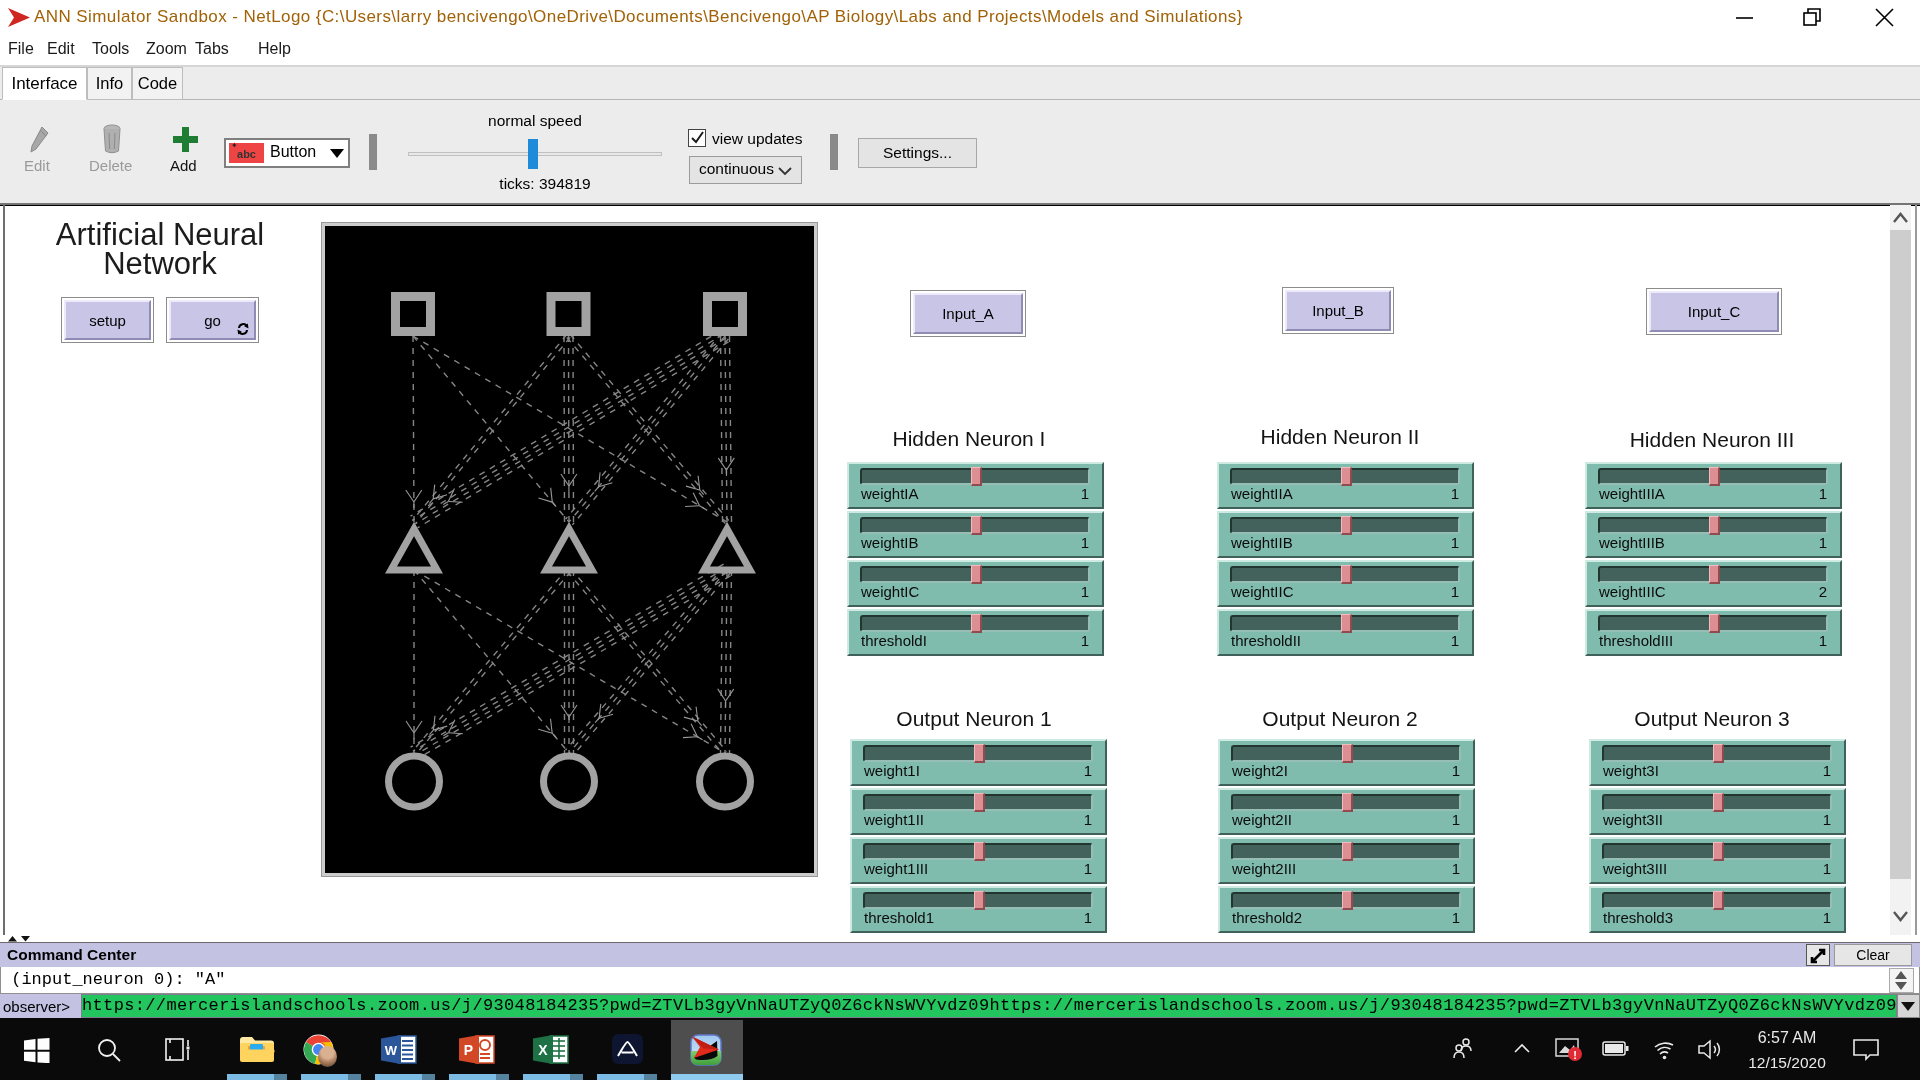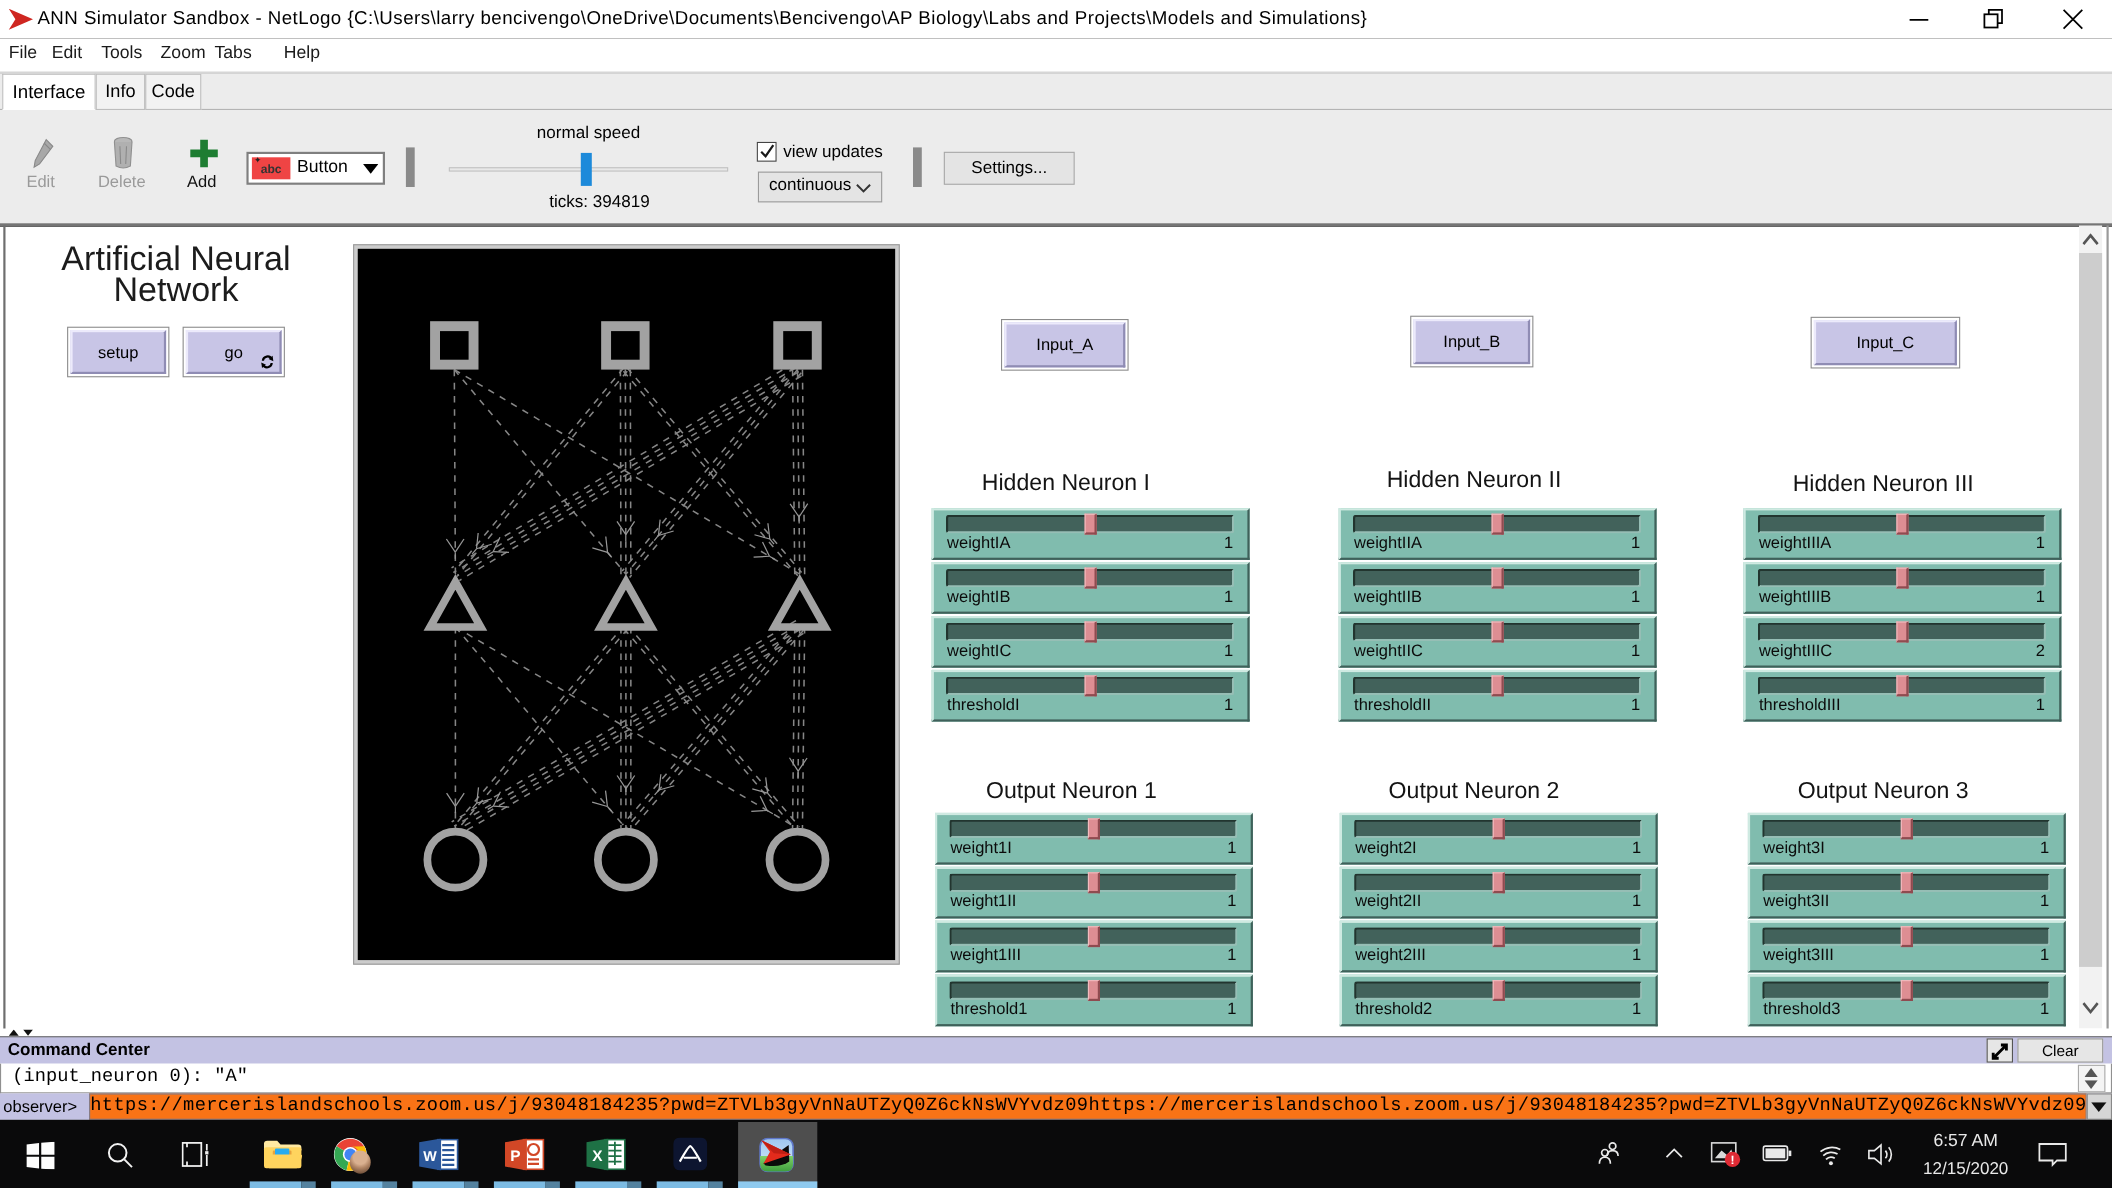--- a/index.html
+++ b/index.html
@@ -1,21 +1,21 @@
 <!DOCTYPE html>
 <html><head><meta charset="utf-8">
 <style>
 * { margin:0; padding:0; box-sizing:border-box; }
 html,body { width:1920px; height:1080px; overflow:hidden; background:#000; }
 body { font-family:"Liberation Sans", sans-serif; position:relative; }
 .abs { position:absolute; }
 
 
 #titlebar { position:absolute; left:0; top:0; width:1920px; height:35px; background:#fff; }
-#titletext { position:absolute; left:34px; top:7px; font-size:17px; letter-spacing:0.42px; color:#000000; white-space:nowrap; }
+#titletext { position:absolute; left:34px; top:7px; font-size:17px; letter-spacing:0.42px; color:#a16207; white-space:nowrap; }
 #menubar { position:absolute; left:0; top:35px; width:1920px; height:32px; background:#fff; border-bottom:2px solid #d6d6d6; font-size:16px; color:#1a1a1a; }
 #menubar span { position:absolute; top:5px; }
 #tabrow { position:absolute; left:0; top:67px; width:1920px; height:33px; background:#ececec; border-bottom:1px solid #b4b4b4; }
 .tab { position:absolute; top:0; height:33px; font-size:16.5px; color:#000; text-align:center; border:1px solid #bdbdbd; background:#f2f2f2; line-height:31px; }
 #tab1 { left:2px; width:85px; background:#fff; border-bottom:1px solid #fff; font-size:17px; }
 #tab2 { left:87px; width:45px; }
 #tab3 { left:132px; width:51px; }
 #toolbar { position:absolute; left:0; top:100px; width:1920px; height:105px; background:#ececec; border-bottom:2px solid #757575; }
 
 
@@ -25,42 +25,42 @@
 
 #main { position:absolute; left:0; top:206px; width:1920px; height:736px; background:#fff; }
 
 
 .nbtn { position:absolute; border:1px solid #8c8c8c; background:#fff; padding:2px; }
 .nbtn .inner { width:100%; height:100%; background:#c8c5e6; border-style:solid; border-width:2px;
   border-color:#eceafb #8f8cb4 #8f8cb4 #eceafb; display:flex; align-items:center; justify-content:center;
   font-size:15px; color:#000; position:relative; }
 
 
-.sl { position:absolute; width:289px; height:47px; background:#80bcae; border-style:solid; border-width:2px;
+.sl { position:absolute; width:257px; height:47px; background:#80bcae; border-style:solid; border-width:2px;
   border-color:#cfeae2 #3f615a #3f615a #cfeae2; }
 .groove { position:absolute; left:11px; right:12px; top:4px; height:17px; background:#42625b;
   border-style:solid; border-width:2px; border-color:#22352f #96beb5 #96beb5 #22352f; border-radius:3px; }
 .knob { position:absolute; left:48.2%; top:-3px; width:11px; height:19px; background:#dd8e93;
   border-style:solid; border-width:1px 2px 2px 1px; border-color:#f2bcbf #8f4b50 #8f4b50 #f2bcbf; }
 .slab { position:absolute; left:12px; bottom:5px; font-size:15px; color:#0b0b0b; }
 .sval { position:absolute; right:13px; bottom:5px; font-size:15px; color:#0b0b0b; }
 
 .gtitle { position:absolute; font-size:21px; color:#141414; width:300px; text-align:center; }
 
 
 #vscroll { position:absolute; left:1890px; top:205px; width:21px; height:730px; background:#f2f2f2; }
 #vthumb { position:absolute; left:0px; top:25px; width:21px; height:649px; background:#cdcdcd; }
 
 
 #ccwrap { position:absolute; left:0; top:935px; width:1920px; height:83px; background:#fff; }
 #cchead { position:absolute; left:0; top:7px; width:1920px; height:25px; background:#c3c2e3; border-top:1.5px solid #6a6a6a; }
 #ccout { position:absolute; left:0; top:32px; width:1920px; height:27px; background:#fff; border:1px solid #909090; border-top:none;
   font-family:"Liberation Mono", monospace; font-size:17px; color:#000; line-height:25px; white-space:pre; }
 #ccobs { position:absolute; left:0; top:59px; width:1920px; height:24px; background:#c3c2e3; }
-#ccinput { position:absolute; left:81px; top:0px; width:1816px; height:24px; background:#f97316; border:1.5px solid #7d7d8e;
+#ccinput { position:absolute; left:81px; top:0px; width:1816px; height:24px; background:#22c55e; border:1.5px solid #7d7d8e;
   font-family:"Liberation Mono", monospace; font-size:17px; letter-spacing:0.35px; color:#000; line-height:21px; white-space:pre; overflow:hidden; }
 
 
 #taskbar { position:absolute; left:0; top:1018px; width:1920px; height:62px; background:#0a0a0b; }
 .tray { position:absolute; color:#e9e9e9; }
 </style></head>
 <body>
 
 <div id="titlebar">
   <svg class="abs" style="left:7px;top:6px" width="24" height="24" viewBox="0 0 24 24">

